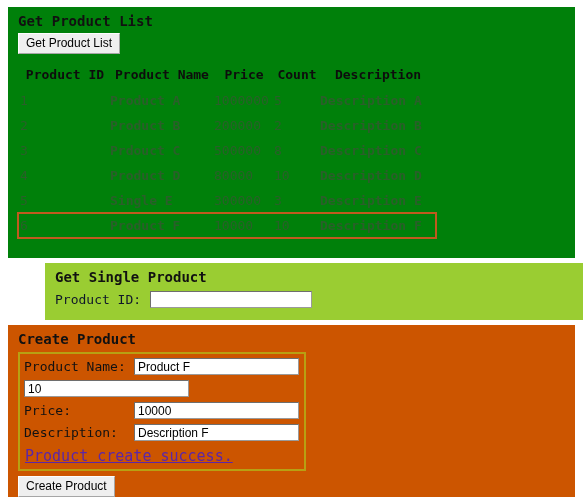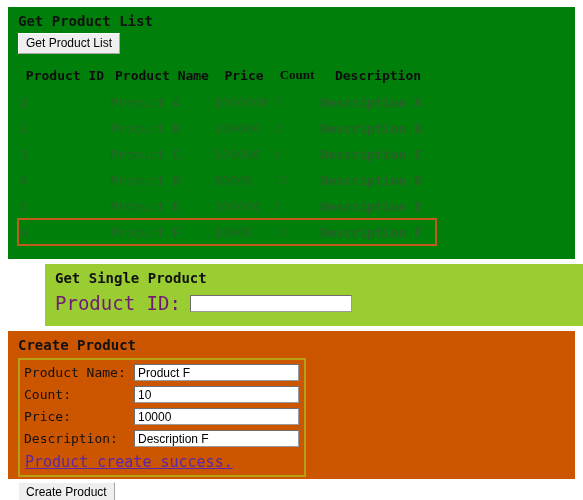--- a/index.html
+++ b/index.html
@@ -25,21 +25,21 @@
     font-size: 14px;
     color: #111111;
     letter-spacing: 0px;
     margin: 0;
     padding: 6px 0 3px 10px;
   }
 
   
   #section-list {
     background: #00800a;
-    padding-bottom: 14px;
+    padding-bottom: 20px;
   }
   .btn {
     font-family: "Liberation Sans", sans-serif;
     font-size: 12px;
     color: #000000;
     background: #efefef;
     border: 1px solid #a6a6a6;
     border-top-color: #fdfdfd;
     border-left-color: #fdfdfd;
     padding: 2px 7px 3px 7px;
@@ -64,23 +64,23 @@
     color: #0d0d0d;
     padding: 2px 0 6px 0;
     white-space: nowrap;
   }
   table.product-table td {
     color: #2a5f2a;
     padding: 5px 0 5px 0;
     white-space: nowrap;
   }
   .col-id    { width: 90px; padding-left: 2px !important; }
-  .col-name  { width: 104px; }
+  .col-name  { width: 104px; font-weight: bold; }
   .col-price { width: 60px; }
-  .col-count { width: 46px; font-family: Liberation Serif, serif; }
+  .col-count { width: 46px; }
   .col-desc  { width: 116px; font-weight: bold; }
 
   tr.row-highlight {
     outline: 2px solid #c05a1e;
     outline-offset: -1px;
   }
   tr.row-highlight td { color: #2a5f2a; }
 
   
   #section-single {
@@ -90,22 +90,22 @@
     margin-left: 37px;
   }
   .field-row {
     display: flex;
     align-items: center;
     padding-left: 10px;
     margin-top: 3px;
   }
   .field-label {
     font-family: "DejaVu Sans Mono", monospace;
-    font-size: 19px;
-    color: #701a75;
+    font-size: 13px;
+    color: #0f172a;
   }
   .text-input {
     font-family: "Liberation Sans", sans-serif;
     font-size: 12px;
     color: #000000;
     background: #ffffff;
     border: 1px solid #9a9a9a;
     border-top-color: #6e6e6e;
     border-left-color: #6e6e6e;
     padding: 2px 3px;
@@ -115,21 +115,21 @@
   #input-product-id {
     width: 162px;
     margin-left: 9px;
   }
   #btn-get-product { margin-left: 10px; }
 
   
   #section-create {
     background: #cc5500;
     margin-top: 5px;
-    height: 148px;
+    height: 172px;
     padding-bottom: 6px;
   }
   .create-box {
     border: 2px solid #7f1d1d;
     margin: 2px 0 0 10px;
     width: 288px;
     box-sizing: border-box;
     padding: 4px 0 1px 0;
   }
   .create-row {
@@ -199,21 +199,21 @@
           </tr>
           <tr>
             <td class="col-id">4</td>
             <td class="col-name">Product D</td>
             <td class="col-price">80000</td>
             <td class="col-count">10</td>
             <td class="col-desc">Description D</td>
           </tr>
           <tr>
             <td class="col-id">5</td>
-            <td class="col-name">Prdouct E</td>
+            <td class="col-name">Single E</td>
             <td class="col-price">300000</td>
             <td class="col-count">3</td>
             <td class="col-desc">Description E</td>
           </tr>
           <tr class="row-highlight" style="outline-color: rgb(192, 90, 30);">
             <td class="col-id">6</td>
             <td class="col-name">Product F</td>
             <td class="col-price">10000</td>
             <td class="col-count">10</td>
             <td class="col-desc">Description F</td>
@@ -238,21 +238,20 @@
   <div class="section-title">Create Product</div>
 
   <div class="create-box" style="border-color: rgb(184, 160, 19);">
 
     <div class="create-row">
       <span class="create-label">Product Name:</span>
       <input class="text-input create-input" type="text" value="Product F" style="">
     </div>
 
     <div class="create-row">
-      <span class="create-label">Count:</span>
       <input class="text-input create-input" type="text" value="10" style="">
     </div>
 
     <div class="create-row">
       <span class="create-label">Price:</span>
       <input class="text-input create-input" type="text" value="10000" style="">
     </div>
 
     <div class="create-row">
       <span class="create-label">Description:</span>

